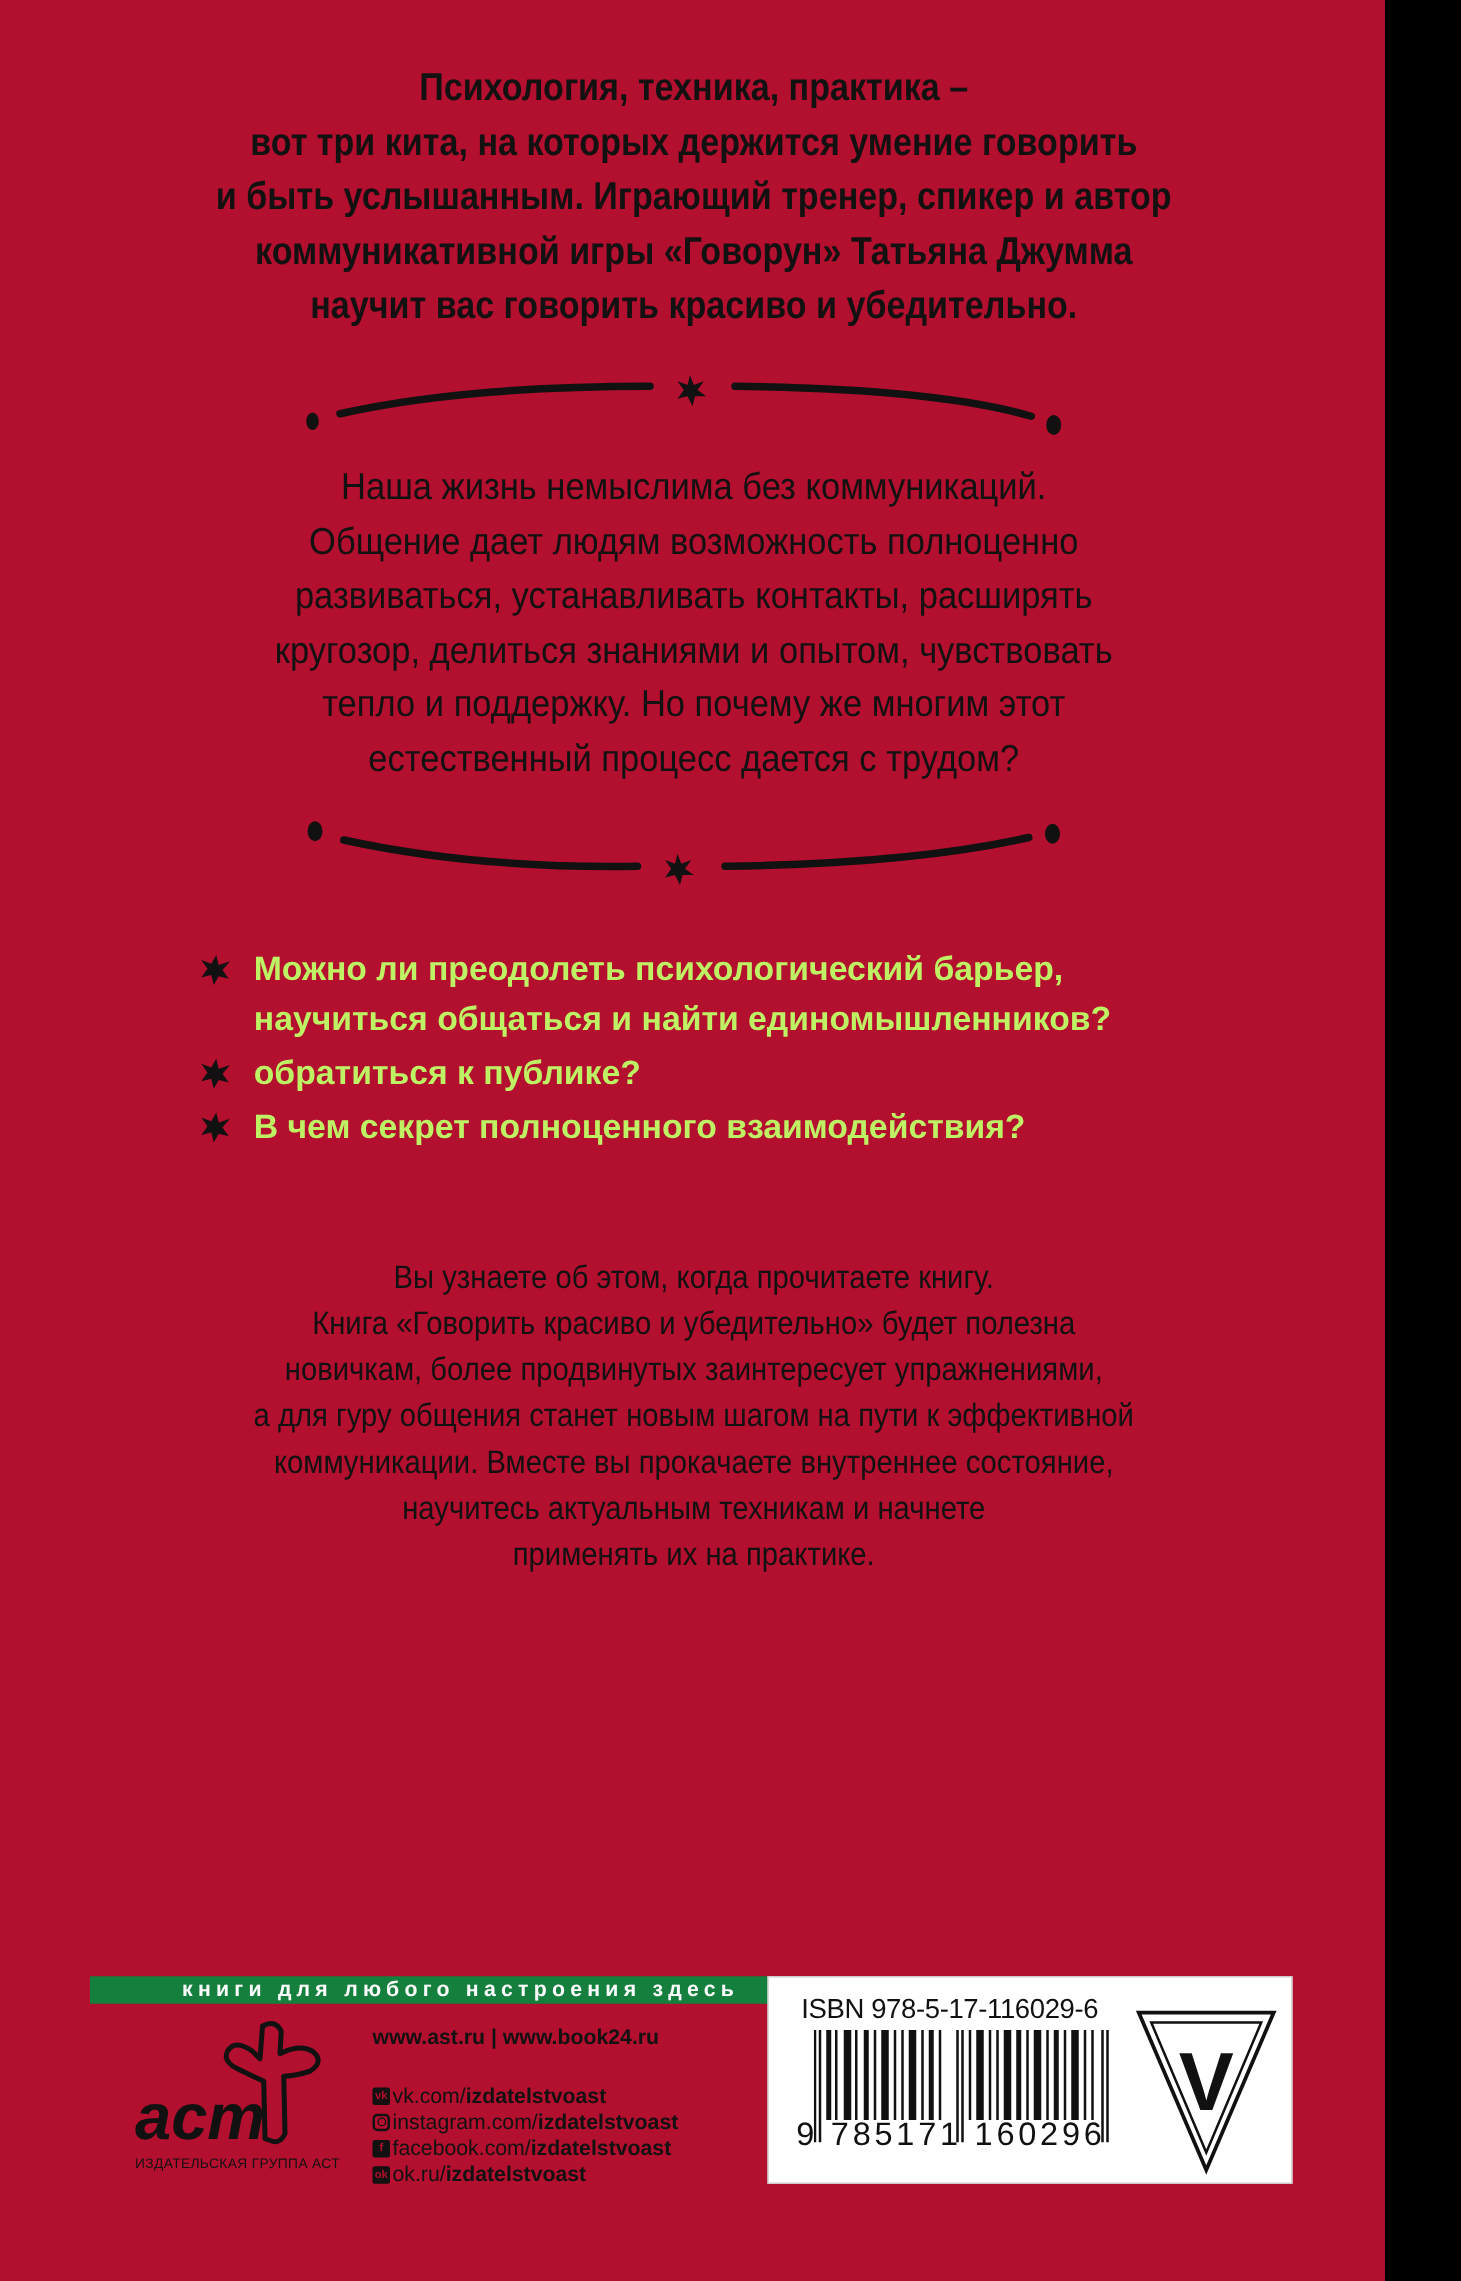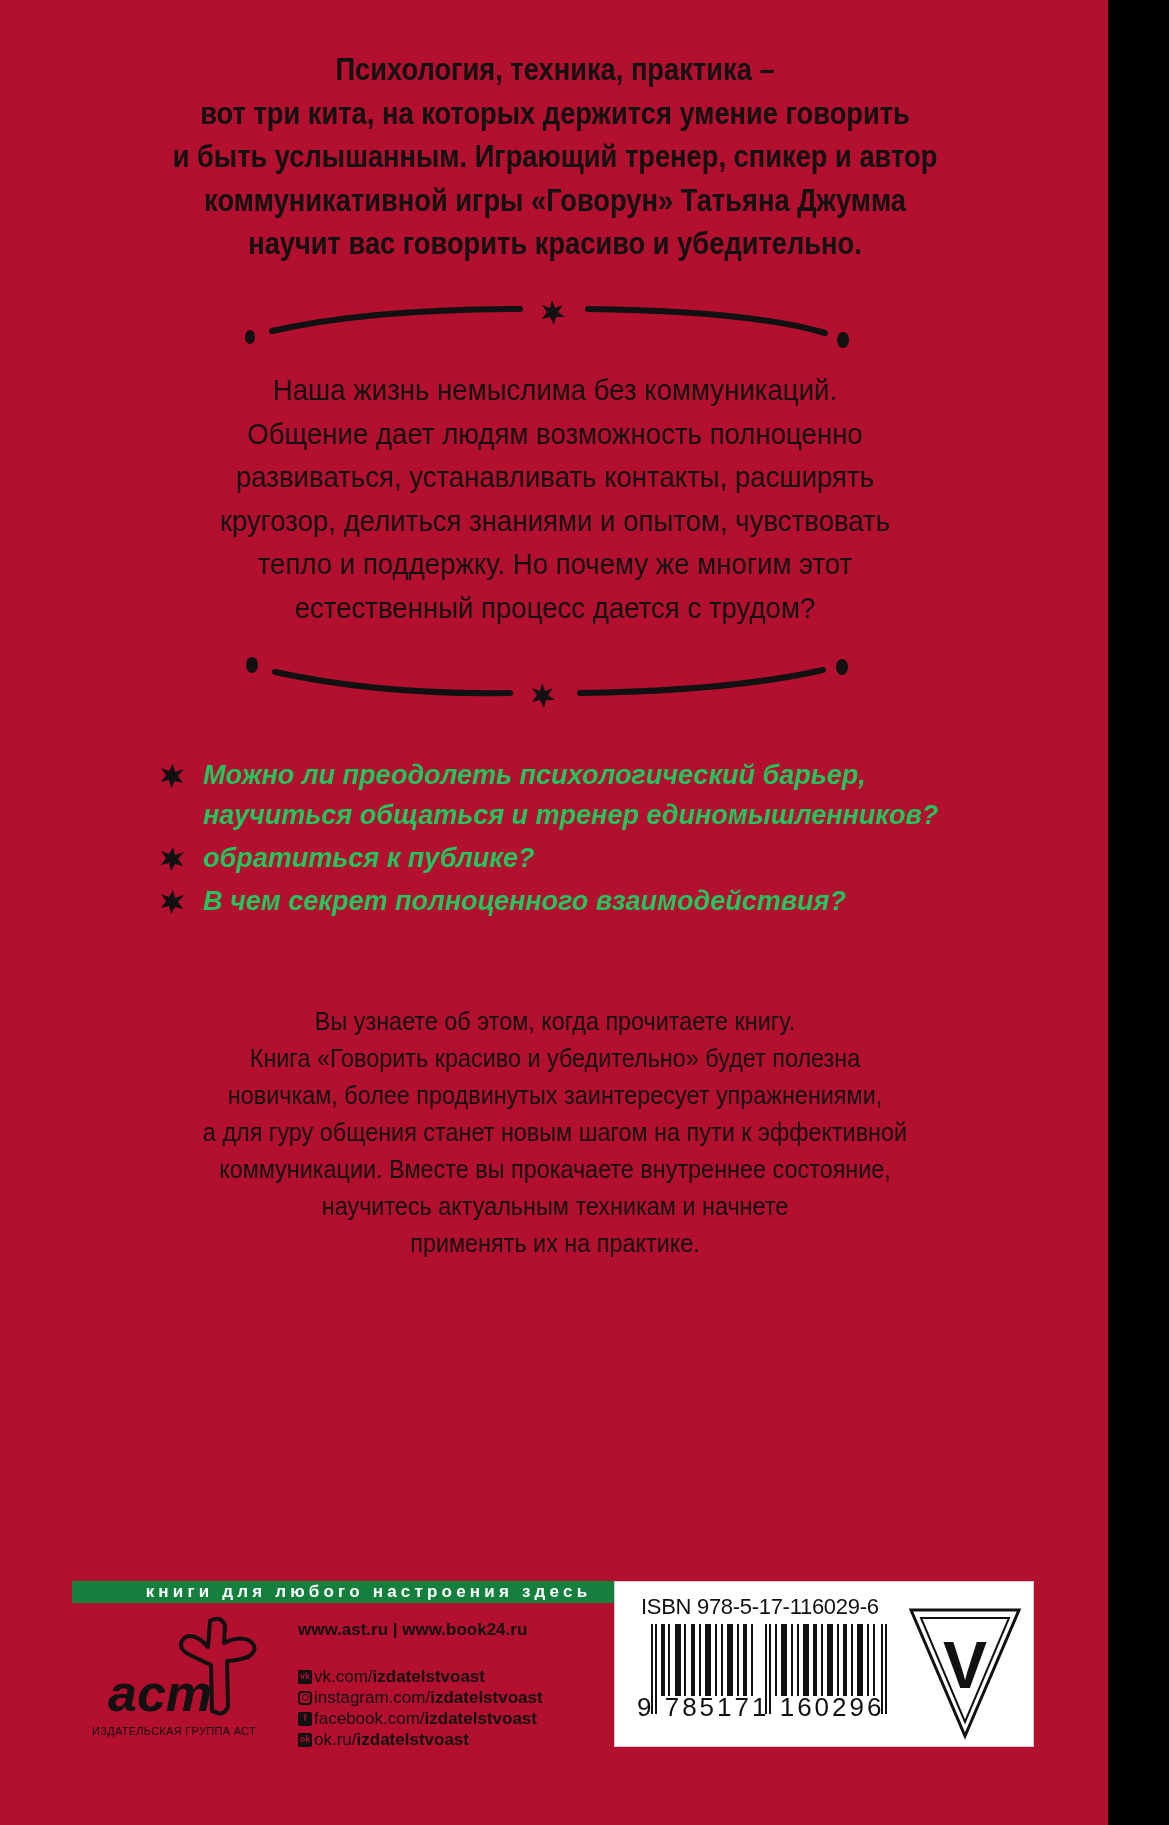--- a/index.html
+++ b/index.html
@@ -5,25 +5,25 @@
   html, body { margin:0; padding:0; }
   body { width:1169px; height:1825px; background:#000; position:relative; overflow:hidden; font-family:"Liberation Sans", sans-serif; }
   .cover { position:absolute; left:0; top:0; width:1108px; height:1825px; background:#b30f2e; }
   .spine { position:absolute; left:1108px; top:0; width:61px; height:1825px; background:#000; }
   .para { position:absolute; left:60px; width:990px; text-align:center; color:#111; font-family:"Liberation Sans Narrow","Liberation Sans", sans-serif; }
   .p1 { top:48px; font-size:31px; line-height:43.5px; font-weight:bold; transform:scaleX(0.88); transform-origin:center; }
   .p2 { top:368px; font-size:30px; line-height:43.5px; transform:scaleX(0.92); transform-origin:center; }
   .p4 { top:1003px; font-size:26px; line-height:37px; transform:scaleX(0.9); transform-origin:center; }
   .divider { position:absolute; left:230px; width:640px; height:60px; }
   .bullets { position:absolute; left:155px; top:755px; width:800px; }
-  .bullet { position:relative; padding-left:48px; font-size:27px; line-height:40px; font-style:italic; font-weight:bold; color:#22c55e; margin-bottom:3px; }
+  .bullet { position:relative; padding-left:48px; font-size:27px; line-height:40px; font-weight:bold; color:#bef264; margin-bottom:3px; }
   .bullet svg { position:absolute; left:4px; top:8px; }
   .tagline { position:absolute; left:72px; top:1581px; width:593px; height:22px; background:#15803d; color:#fff; font-weight:bold; font-size:17px; line-height:22px; letter-spacing:4.2px; text-align:center; }
   .logo { position:absolute; left:90px; top:1615px; width:190px; height:130px; }
-  .logo-caption { position:absolute; left:92px; top:1725px; width:180px; font-size:11px; color:#111; text-align:left; letter-spacing:0.3px; }
+  .logo-caption { position:absolute; left:92px; top:1725px; width:180px; font-size:11px; color:#111; text-align:right; letter-spacing:0.3px; }
   .links { position:absolute; left:298px; top:1620px; color:#111; }
   .site { font-weight:bold; font-size:17px; margin-bottom:26px; }
   .social { display:flex; align-items:center; font-size:17px; line-height:21px; }
   .social .ico { width:14px; height:14px; background:#111; margin-right:2px; border-radius:2px; display:inline-flex; align-items:center; justify-content:center; color:#b30f2e; font-size:9px; font-weight:bold; }
   .social .ico.ig { background:transparent; border:2px solid #111; width:10px; height:10px; border-radius:4px; position:relative; }
   .social .ico.ig::after { content:""; width:5px; height:5px; border:1.5px solid #111; border-radius:50%; }
   .social b { font-weight:bold; }
   .isbn-box { position:absolute; left:614px; top:1581px; width:418px; height:164px; background:#fff; border:1px solid #ccc;text-align:right; }
   .isbn-text { position:absolute; left:26px; top:12px; font-size:22px; color:#111; letter-spacing:-0.3px; }
   .barcode { position:absolute; left:36px; top:42px; width:240px; height:90px; }
@@ -68,21 +68,21 @@
   <path d="M350 38 Q500 36 593 15" stroke="#111" stroke-width="6" fill="none" stroke-linecap="round"></path>
   <ellipse cx="612" cy="12" rx="6" ry="8" fill="#111"></ellipse>
 </svg>
 
 <div class="bullets">
   <div class="bullet">
     <svg width="26" height="26" viewBox="0 0 26 26">
         <path d="M14 1 L16 9 L25 6 L19 13 L24 20 L16 18 L12 25 L10 17 L2 19 L7 12 L2 5 L10 8 Z" fill="#111"></path>
       </svg>
     <div>Можно ли преодолеть психологический барьер,</div>
-    <div>научиться общаться и тренер единомышленников?</div>
+    <div>научиться общаться и найти единомышленников?</div>
   </div>
   <div class="bullet">
     <svg width="26" height="26" viewBox="0 0 26 26">
         <path d="M14 1 L16 9 L25 6 L19 13 L24 20 L16 18 L12 25 L10 17 L2 19 L7 12 L2 5 L10 8 Z" fill="#111"></path>
       </svg>
     <div>обратиться к публике?</div>
   </div>
   <div class="bullet">
     <svg width="26" height="26" viewBox="0 0 26 26">
         <path d="M14 1 L16 9 L25 6 L19 13 L24 20 L16 18 L12 25 L10 17 L2 19 L7 12 L2 5 L10 8 Z" fill="#111"></path>

